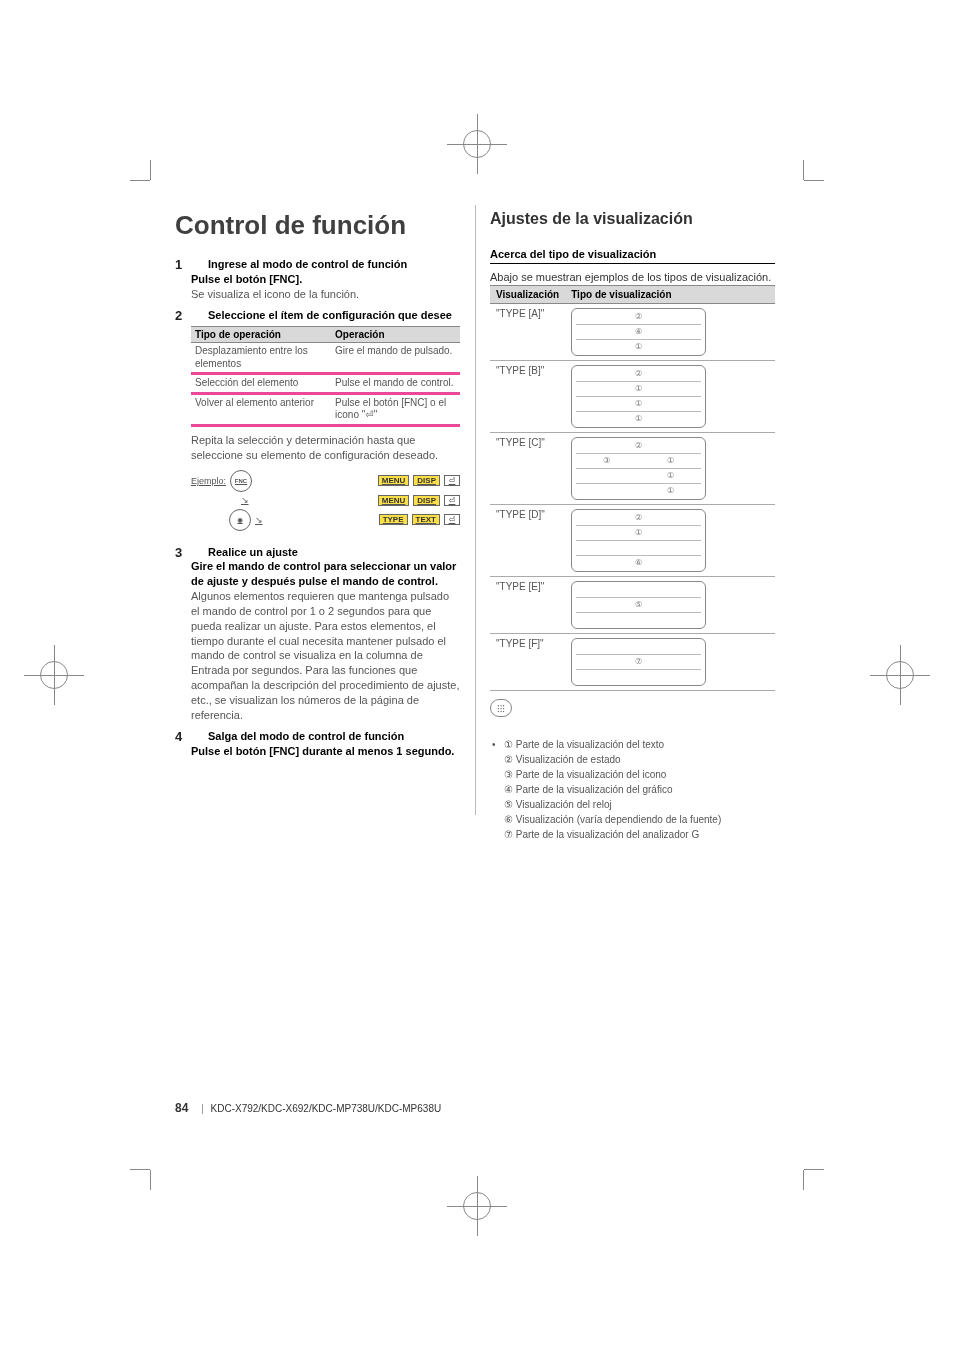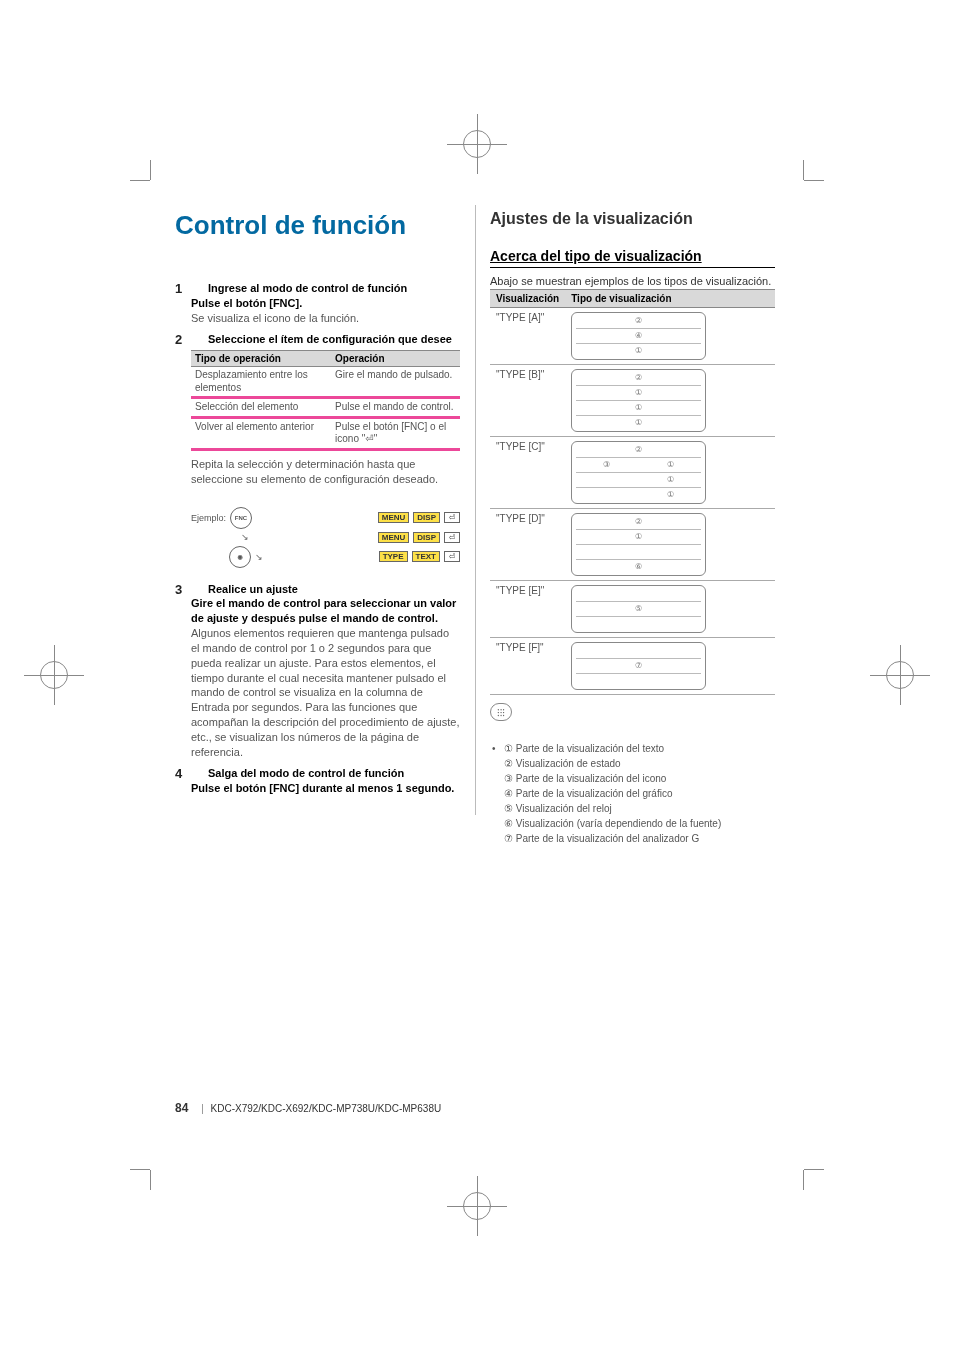--- a/index.html
+++ b/index.html
@@ -21,36 +21,35 @@
     display: flex;
     gap: 30px;
   }
   .col { flex: 1; min-width: 0; }
   .col-left { flex: 0 0 285px; }
   .col-right { flex: 0 0 285px; }
 
   h1.main-title {
     font-size: 26px;
     font-weight: 700;
-    color: #0369a1;
-    margin-bottom: 40px;
+    color: #404040;
+    margin-bottom: 16px;
   }
   h2.section-title {
     font-size: 16px;
     font-weight: 700;
     color: #333;
     margin-bottom: 20px;
   }
   h3.sub-heading {
-    font-size: 14px;
+    font-size: 11px;
     font-weight: 700;
     border-bottom: 1.5px solid #000;
     padding-bottom: 3px;
     margin-bottom: 6px;
-    text-decoration: underline;
   }
   p.lead {
     font-size: 11px;
     color: #333;
     line-height: 1.35;
   }
 
   
   .step { display: flex; margin-bottom: 6px; }
   .step-num {
@@ -173,21 +172,21 @@
   .crop-tr { right: 150px; top: 180px; }
   .crop-tr .h { top:0; right:-20px; } .crop-tr .v { top:-20px; right:0; }
   .crop-bl { left: 150px; bottom: 180px; }
   .crop-bl .h { bottom:0; left:-20px; } .crop-bl .v { bottom:-20px; left:0; }
   .crop-br { right: 150px; bottom: 180px; }
   .crop-br .h { bottom:0; right:-20px; } .crop-br .v { bottom:-20px; right:0; }
 
   .vline-mid { position:absolute; top:205px; bottom: auto; height: 610px; left: 475px; width:1px; background:#bbb; }
 
   
-  .example-box { font-size: 9px; color:#555; margin: 20px 0 8px 0; }
+  .example-box { font-size: 9px; color:#555; margin: 7px 0 8px 0; text-decoration: underline; }
   .ex-row { display:flex; align-items:center; gap:4px; margin-bottom:3px; }
   .knob {
     width:22px; height:22px; border:1px solid #666; border-radius:50%;
     display:flex; align-items:center; justify-content:center;
     font-size:6px; font-weight:700;
   }
   .chip {
     border:1px solid #666; padding:0 3px; font-size:8px; font-weight:700;
     background:#fde047; color:#333;
   }

